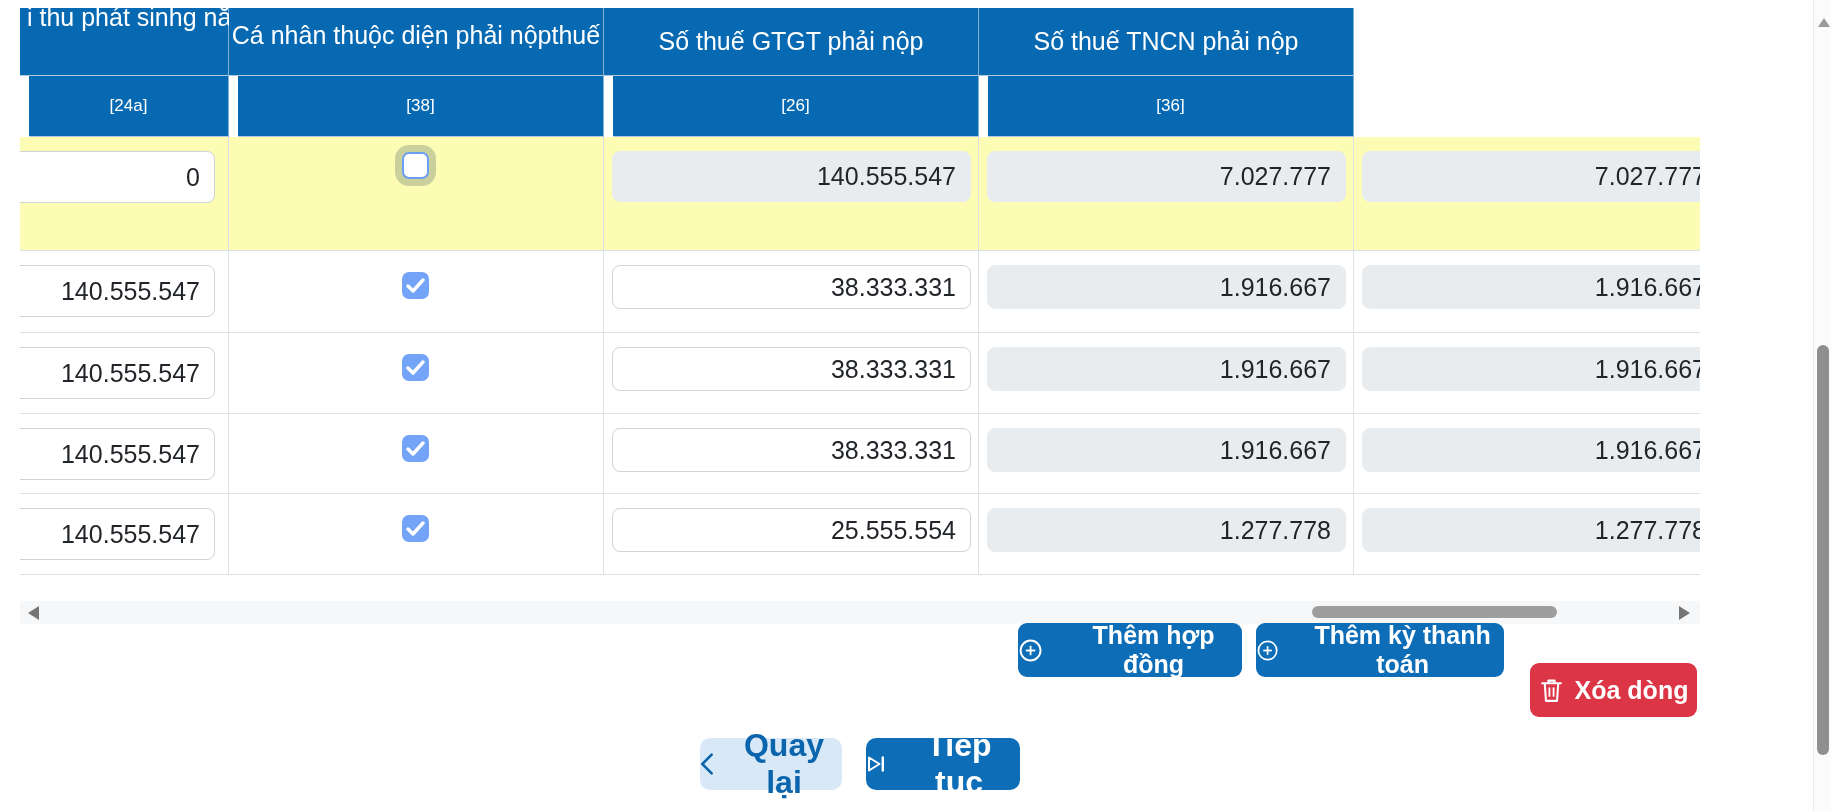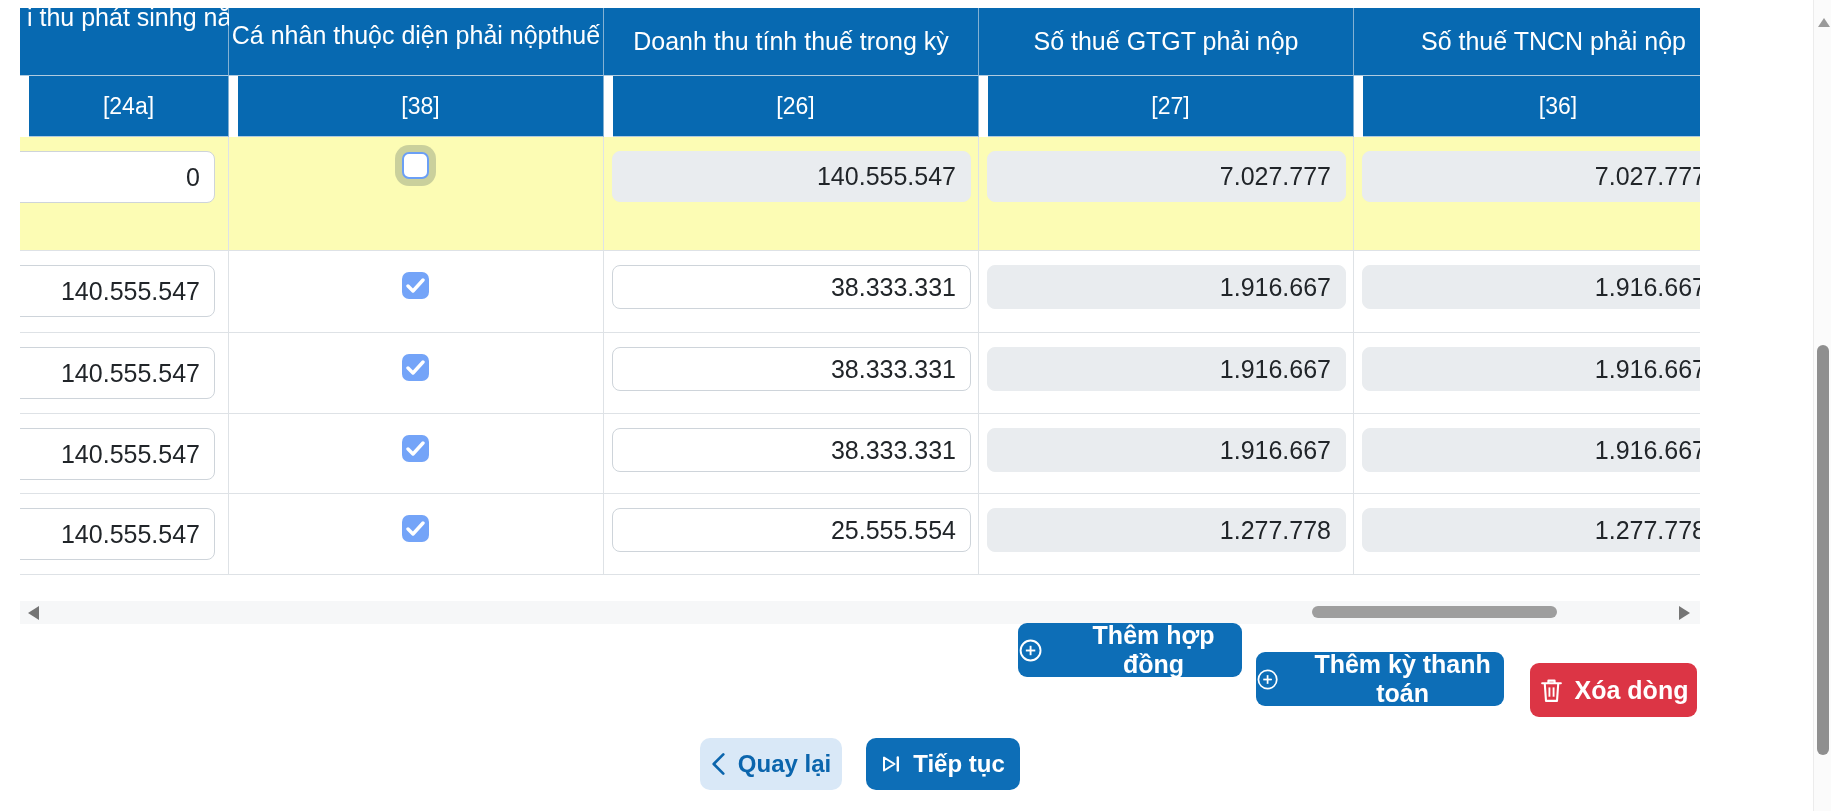--- a/index.html
+++ b/index.html
@@ -9,21 +9,21 @@
 
   
   .table-wrap { position:absolute; left:20px; top:8px; width:1680px; height:567px;
                 overflow:hidden; background:#fff; }
   .trow { display:grid; grid-template-columns:209px 375px 375px 375px 400px; position:relative; }
   .cell { position:relative; border-right:1px solid #dee2e6; border-bottom:1px solid #dee2e6;
           display:flex; align-items:center; justify-content:center; }
   .hdr .cell { background:#0769b1; color:#fff; font-size:25px;
                border-right:1px solid rgba(233,236,239,.55); border-bottom:1px solid rgba(233,236,239,.75); }
   .hdr1 { height:68px; } .hdr1 .trow{height:68px;}
-  .hdr2 .cell { font-size:23px;margin-left:9px; }
+  .hdr2 .cell { font-size:17px;margin-left:9px; }
   .hlines { display:flex; align-items:center; margin-top:-12px; line-height:31px; white-space:nowrap; }
   .hlines.clipleft { position:absolute; left:7px; top:-6px; align-items:flex-start; margin-top:0; }
   .r-data .cell { background:#fff; }
   .r-hl .cell { background:#fcfcb4; }
 
   .inp { height:44px; border:1px solid #ced4da; border-radius:8px; background:#fff;
          font-family:"Liberation Sans","DejaVu Sans",sans-serif;
          font-size:25px; color:#212529; text-align:right; padding:0 14px; outline:none; }
   .inp.gray { background:#e9ecef; border-color:#e9ecef; }
   .cell .inp { position:absolute; top:14px; left:8px; width:359px; }
@@ -45,26 +45,26 @@
   .h-thumb { position:absolute; left:1292px; top:5px; width:245px; height:12px; border-radius:6px; background:#9e9e9e; }
 
   
   .btn { position:absolute; top:623px; height:54px; border:none; border-radius:9px;
          color:#fff; font-size:25px; font-weight:bold; cursor:pointer;
          font-family:"Liberation Sans","DejaVu Sans",sans-serif;
          display:flex; align-items:center; justify-content:center; gap:11px; }
   .btn-blue { background:#0d6eb7;gap:22px; }
   .btn-red  { background:#dc3545; }
   #btn-add-contract { left:1018px; width:224px; }
-  #btn-add-period   { left:1256px; width:248px;margin-top:29px; }
+  #btn-add-period   { left:1256px; width:248px; }
   #btn-delete-row   { left:1530px; width:167px;margin-top:40px; }
 
   
   .nav-btn { position:absolute; top:738px; height:52px; border:none; border-radius:10px;
-             font-size:24px; font-weight:bold; cursor:pointer;
+             font-size:32px; font-weight:bold; cursor:pointer;
              font-family:"Liberation Sans","DejaVu Sans",sans-serif;
              display:flex; align-items:center; justify-content:center; gap:12px; }
   #btn-back { left:700px; width:142px; background:#d9e8f7; color:#0b65ad; }
   #btn-next { left:866px; width:154px; background:#0d6eb7; color:#fff; }
 
   
   .vscroll { position:absolute; right:0; top:0; width:18px; height:811px; background:#fbfbfb; border-left:1px solid #ececec; }
   .v-up { position:absolute; left:4px; top:18px; width:0; height:0;
           border-left:6px solid transparent; border-right:6px solid transparent; border-bottom:9px solid #9a9a9a; }
   .v-thumb { position:absolute; left:3px; top:345px; width:12px; height:410px; border-radius:6px; background:#8f8f8f; }
@@ -84,37 +84,33 @@
             <div>g năm</div>
           </div>
         </div>
         <div class="cell">
           <div class="hlines">
             <div>Cá nhân thuộc diện phải nộp</div>
             <div>thuế</div>
           </div>
         </div>
         <div class="cell">
-          <span>Doanh thu tính thuế trong kỳ</span>
-        </div>
-        <div class="cell">
           <span>Số thuế GTGT phải nộp</span>
         </div>
         <div class="cell">
           <span>Số thuế TNCN phải nộp</span>
         </div>
       </div>
     </div>
 
     <div class="hdr hdr2">
       <div class="trow" style="height:61px;">
         <div class="cell">[24a]</div>
         <div class="cell">[38]</div>
         <div class="cell">[26]</div>
-        <div class="cell">[27]</div>
         <div class="cell">[36]</div>
       </div>
     </div>
 
     <div class="trow r-data r-hl" style="height:114px;">
       <div class="cell c1">
         <input class="inp" style="top: 14px;" readonly="" value="0">
       </div>
       <div class="cell">
         <span class="cb unchecked"></span>

